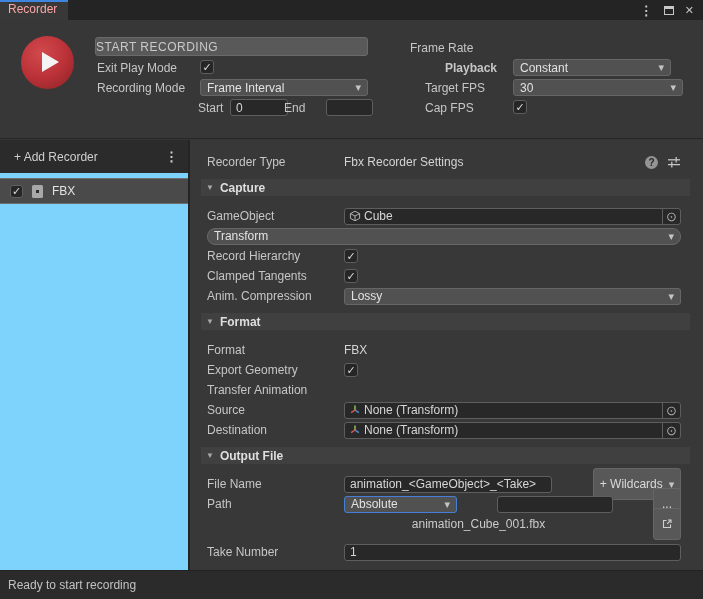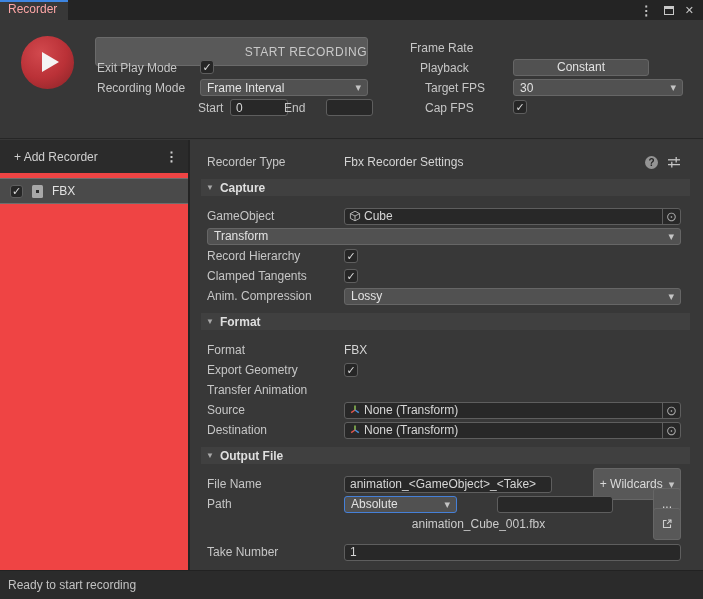--- a/index.html
+++ b/index.html
@@ -14,41 +14,41 @@
   .kebab { font-size:13px; font-weight:bold; line-height:1; cursor:default; }
   .closeicon { font-size:11px; line-height:1; }
   .maxbox { width:10px; height:9px; border:1px solid #C8C8C8; border-top-width:3px; display:inline-block; }
 
   
   .toolbar { position:absolute; top:20px; left:0; right:0; height:119px; background:#373737; border-bottom:1px solid #262626; }
   .rec-btn { position:absolute; left:21px; top:16px; width:53px; height:53px; border-radius:50%;
              background:radial-gradient(circle at 38% 32%, #D2494E 0%, #BA3137 52%, #862327 100%); }
   .play-tri { position:absolute; left:21px; top:16px; width:0; height:0;
               border-left:17px solid #F4F4F4; border-top:10px solid transparent; border-bottom:10px solid transparent; }
-  .start-btn { position:absolute; left:95px; top:17px; width:273px; height:29px; background:#595959; border:1px solid #6A6A6A;
-               border-radius:3px; color:#C9C9C9; display:flex; align-items:center; justify-content:flex-end; letter-spacing:0.5px; }
+  .start-btn { position:absolute; left:95px; top:17px; width:273px; height:19px; background:#595959; border:1px solid #6A6A6A;
+               border-radius:3px; color:#C9C9C9; display:flex; align-items:center; justify-content:flex-start; letter-spacing:0.5px; }
   .tb-label { position:absolute; height:16px; line-height:16px; white-space:nowrap; }
 
   .cb { width:14px; height:14px; background:#262626; border:1px solid #5E5E5E; border-radius:3px;
         display:flex; align-items:center; justify-content:center; flex-shrink:0; }
   .cb .checkmark { font-size:11px; color:#DCDCDC; line-height:1; }
   .tb-cb { position:absolute; }
 
   .dropdown { height:17px; background:#515151; border:1px solid #666; border-radius:3px;
               display:flex; align-items:center; padding:0 6px; color:#E2E2E2; white-space:nowrap; overflow:hidden; }
   .dd-arrow { margin-left:auto; font-size:11px; color:#C4C4C4; line-height:1; padding-left:6px; }
   .tb-dd { position:absolute; }
 
   .tfield { height:17px; background:#282828; border:1px solid #5E5E5E; border-radius:3px; color:#D6D6D6;
             padding:0 5px; font:12px "Liberation Sans",sans-serif; outline:none; }
   .tb-field { position:absolute; }
 
   
   .main { position:absolute; top:140px; left:0; right:0; bottom:29px; display:flex; }
-  .left-panel { width:190px; background:#ef4444; border-right:2px solid #242424; }
+  .left-panel { width:190px; background:#7dd3fc; border-right:2px solid #242424; }
   .left-header { height:33px; background:#2B2B2B; display:flex; align-items:center; padding:0 10px 0 14px; color:#CFCFCF; }
   .left-header .kebab { margin-left:auto; }
   .recorder-item { margin-top:5px; height:26px; background:#4A4A4A; border-top:1px solid #6E6E6E; border-bottom:1px solid #6E6E6E;
                    display:flex; align-items:center; gap:9px; padding-left:10px; }
   .recorder-item .cb { width:13px; height:13px; }
   .doc-icon { position:relative; width:11px; height:13px; background:#A8A8A8; border-radius:1.5px; flex-shrink:0; }
   .doc-icon span { position:absolute; left:4px; top:5px; width:3px; height:3px; background:#2E2E2E; }
   .recorder-item .item-label { color:#E2E2E2; }
 
   .right-panel { flex:1; background:#383838; padding:12px 22px 0 17px; overflow:hidden; }
@@ -124,22 +124,22 @@
       <span class="dd-arrow">▾</span>
     </div>
 
     <span class="tb-label" style="left:198px; top:80px;">Start</span>
     <input class="tfield tb-field" style="left: 230px; top: 79px; width: 58px;" value="0">
     <span class="tb-label" style="left:284px; top:80px;">End</span>
     <input class="tfield tb-field" style="left: 326px; top: 79px; width: 42px; padding-left: 40px;" value="15">
 
     <span class="tb-label" style="left:410px; top:20px;">Frame Rate</span>
 
-    <span class="tb-label" style="left:420px; top:40px;">Playback</span>
-    <div class="dropdown tb-dd" style="left:513px; top:39px; width:136px;flex-direction:column;">
+    <span class="tb-label" style="left:445px; top:40px;font-weight:bold;">Playback</span>
+    <div class="dropdown tb-dd" style="left:513px; top:39px; width:158px;">
       <span>Constant</span>
       <span class="dd-arrow">▾</span>
     </div>
 
     <span class="tb-label" style="left:425px; top:60px;">Target FPS</span>
     <div class="dropdown tb-dd" style="left:513px; top:59px; width:170px;">
       <span>30</span>
       <span class="dd-arrow">▾</span>
     </div>
 
@@ -203,21 +203,21 @@
               </svg>
             </span>
             <span class="obj-text">Cube</span>
             <span class="obj-picker">⊙</span>
           </div>
         </div>
       </div>
 
       <div class="row">
         <div class="val">
-          <div class="dropdown" style="flex:1;">
+          <div class="dropdown" style="flex:1;border-radius:8px;">
             <span>Transform</span>
             <span class="dd-arrow">▾</span>
           </div>
         </div>
       </div>
 
       <div class="row">
         <span class="lbl">Record Hierarchy</span>
         <div class="val">
           <span class="cb">

